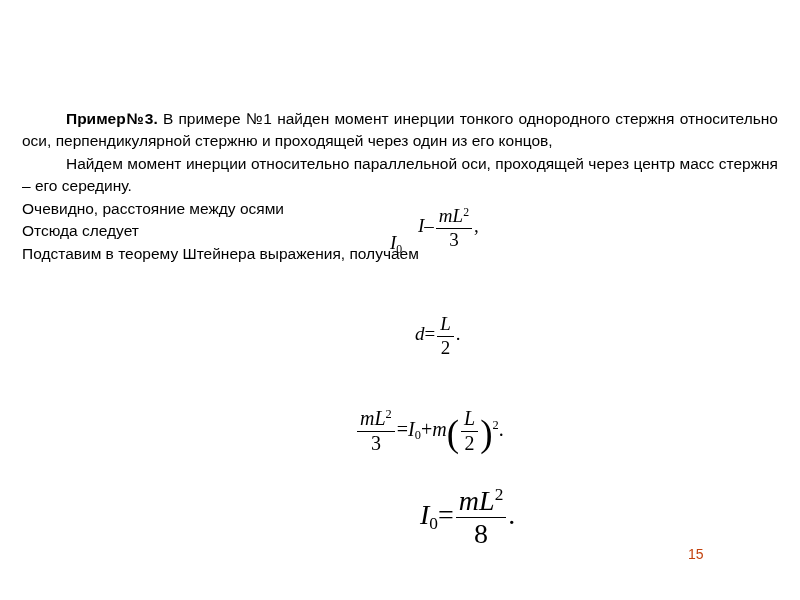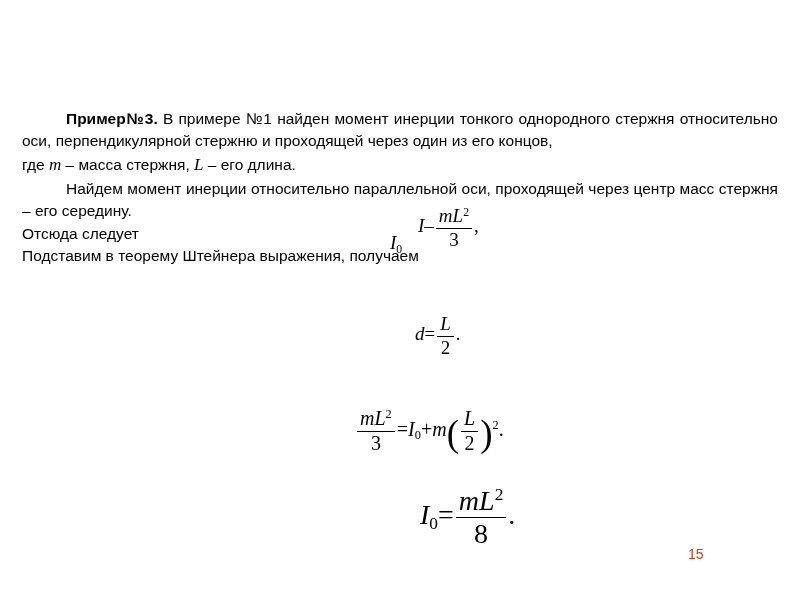--- a/index.html
+++ b/index.html
@@ -135,28 +135,28 @@
 <body>
 
 <div class="slide">
 
   <div class="content">
 
     <p class="para">
       <span class="indent"></span><span class="bold">Пример№3.</span><span> В примере №1 найден  момент инерции тонкого однородного стержня относительно оси, перпендикулярной стержню и проходящей через один из его концов,</span>
     </p>
 
-    <p class="para line-where">
-      <span>где </span><span class="inline-m">m</span><span> – масса стержня,  </span><span class="inline-L">L</span><span> – его длина.</span>
-    </p>
 
     <p class="para line-gap1">
       <span class="indent"></span><span>Найдем момент инерции    относительно параллельной оси, проходящей через центр масс стержня – его середину.</span>
     </p>
 
+    <p class="para line-gap2">
+      <span>Очевидно, расстояние между осями</span>
+    </p>
 
     <p class="para line-otsyuda">
       <span>Отсюда следует</span>
     </p>
 
     <p class="para line-podstavim">
       <span>Подставим в теорему Штейнера выражения, получаем</span>
     </p>
 
   </div>

